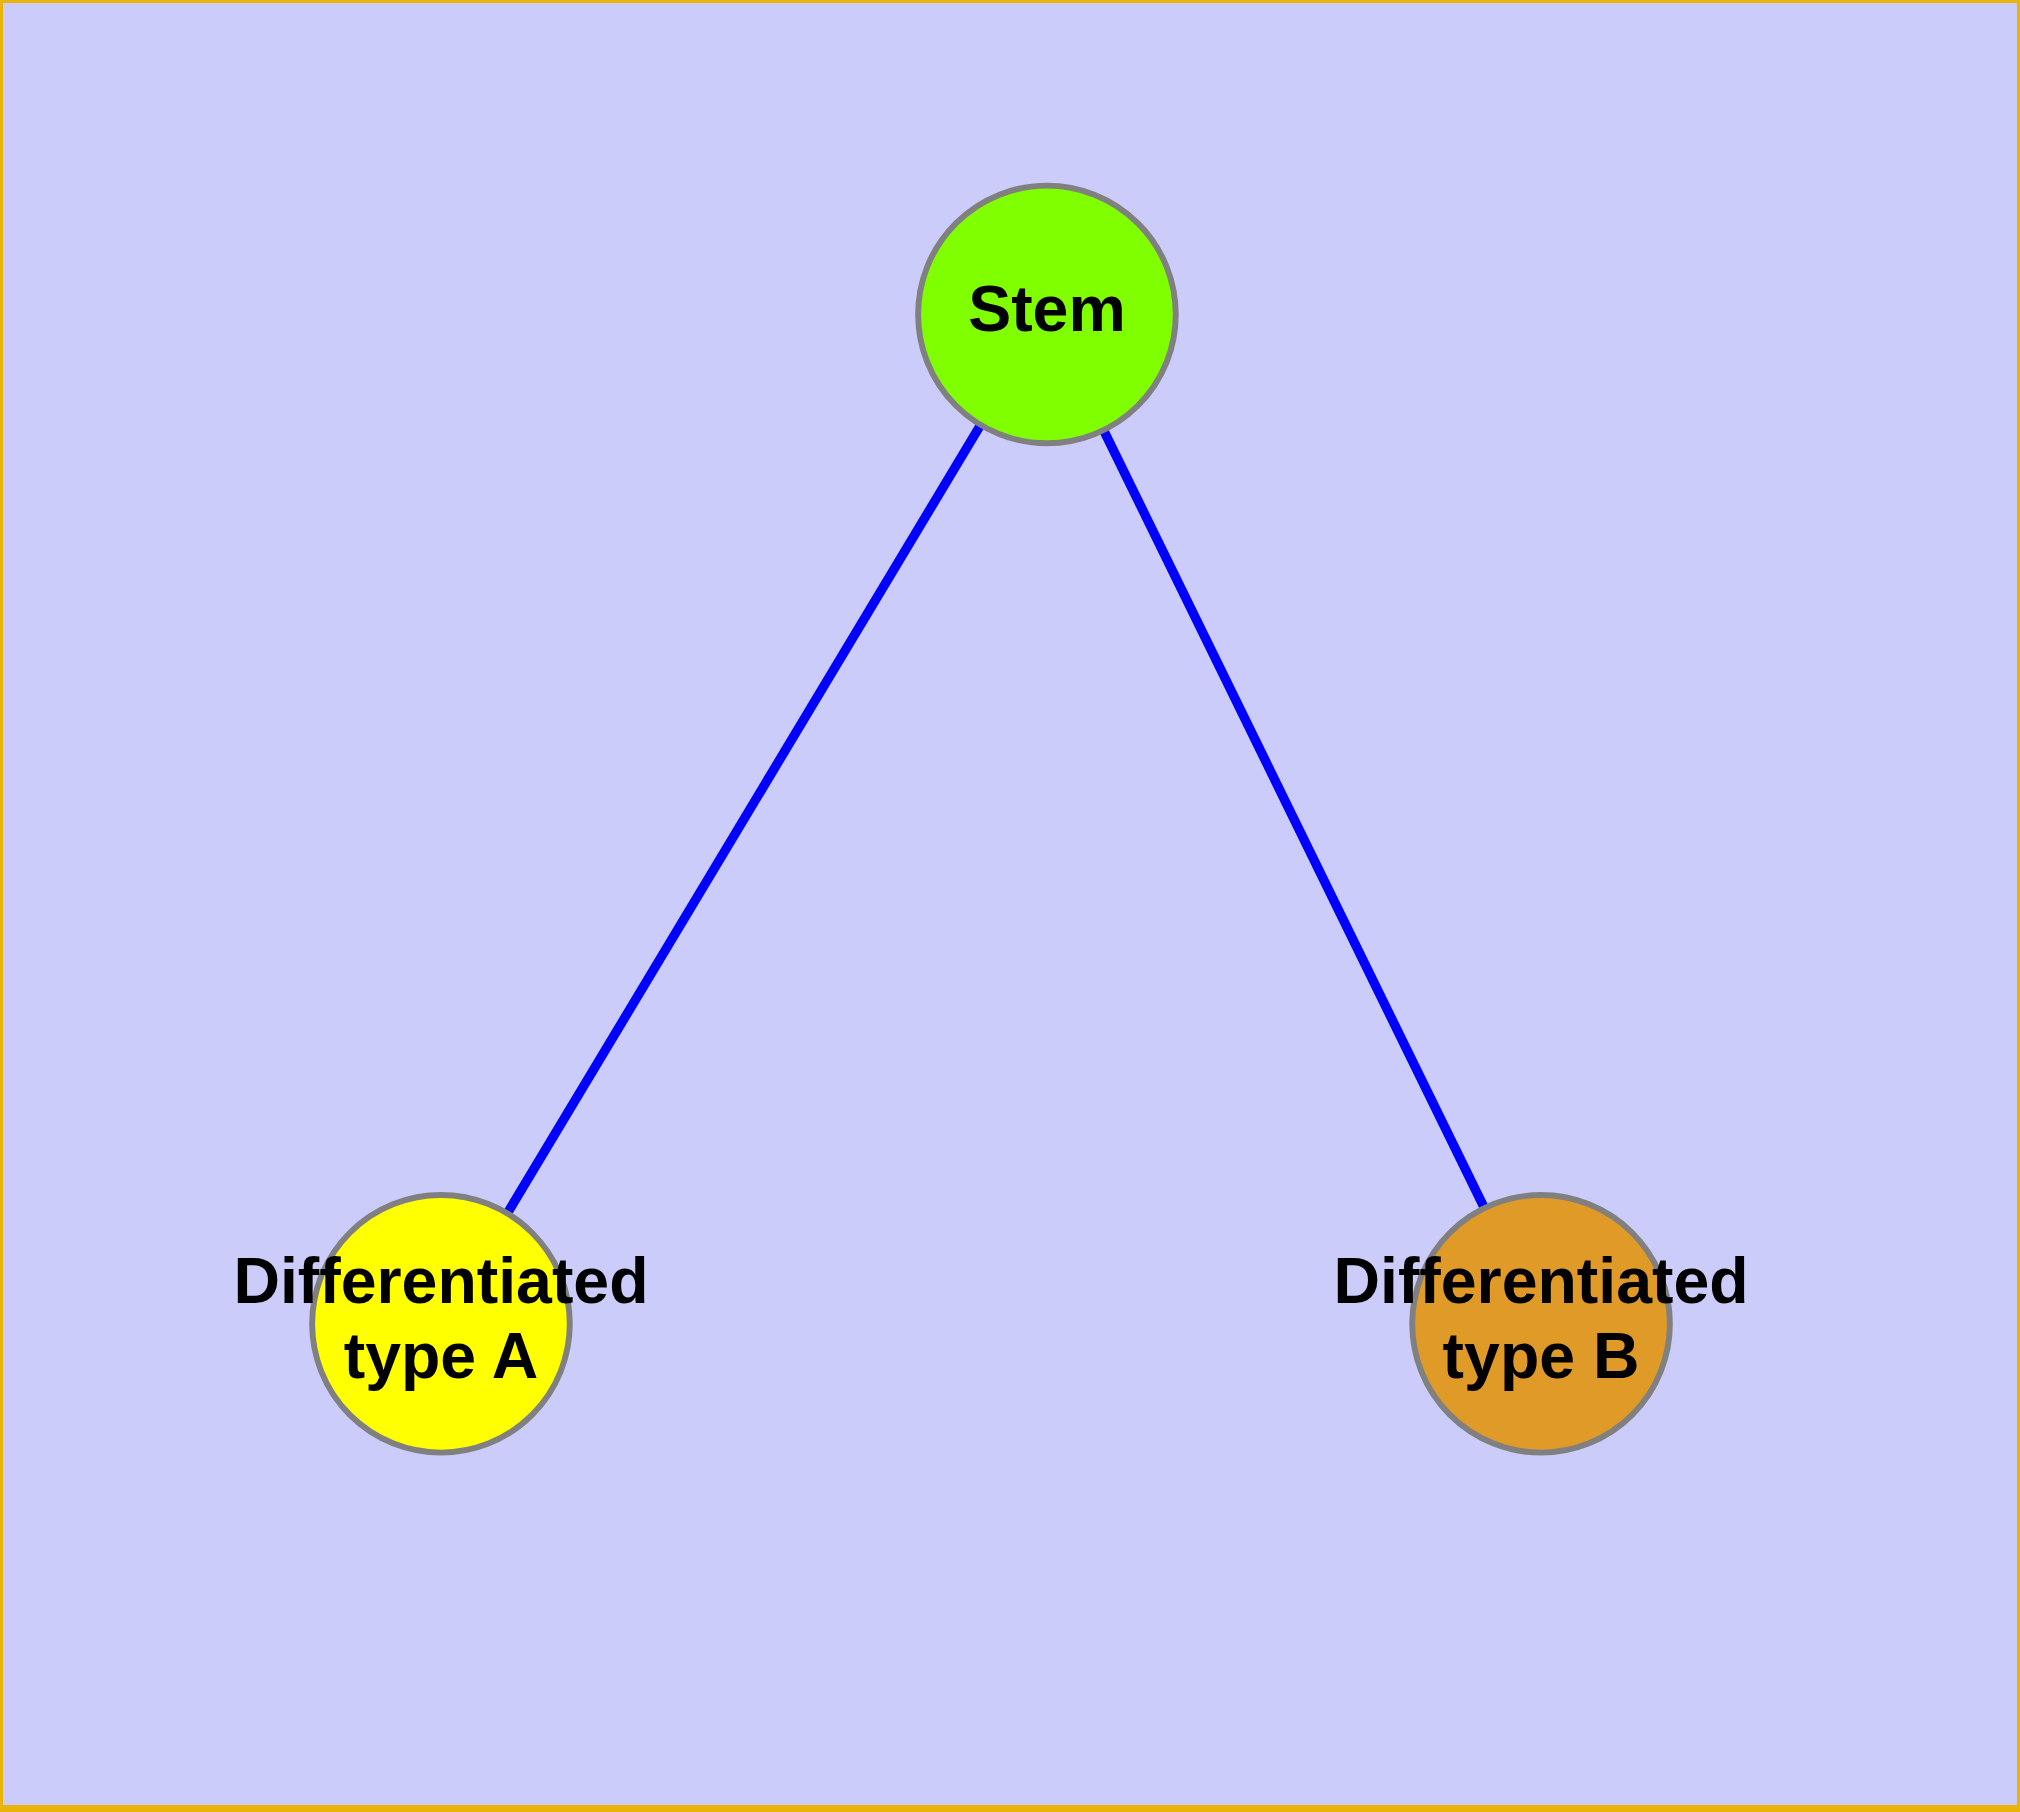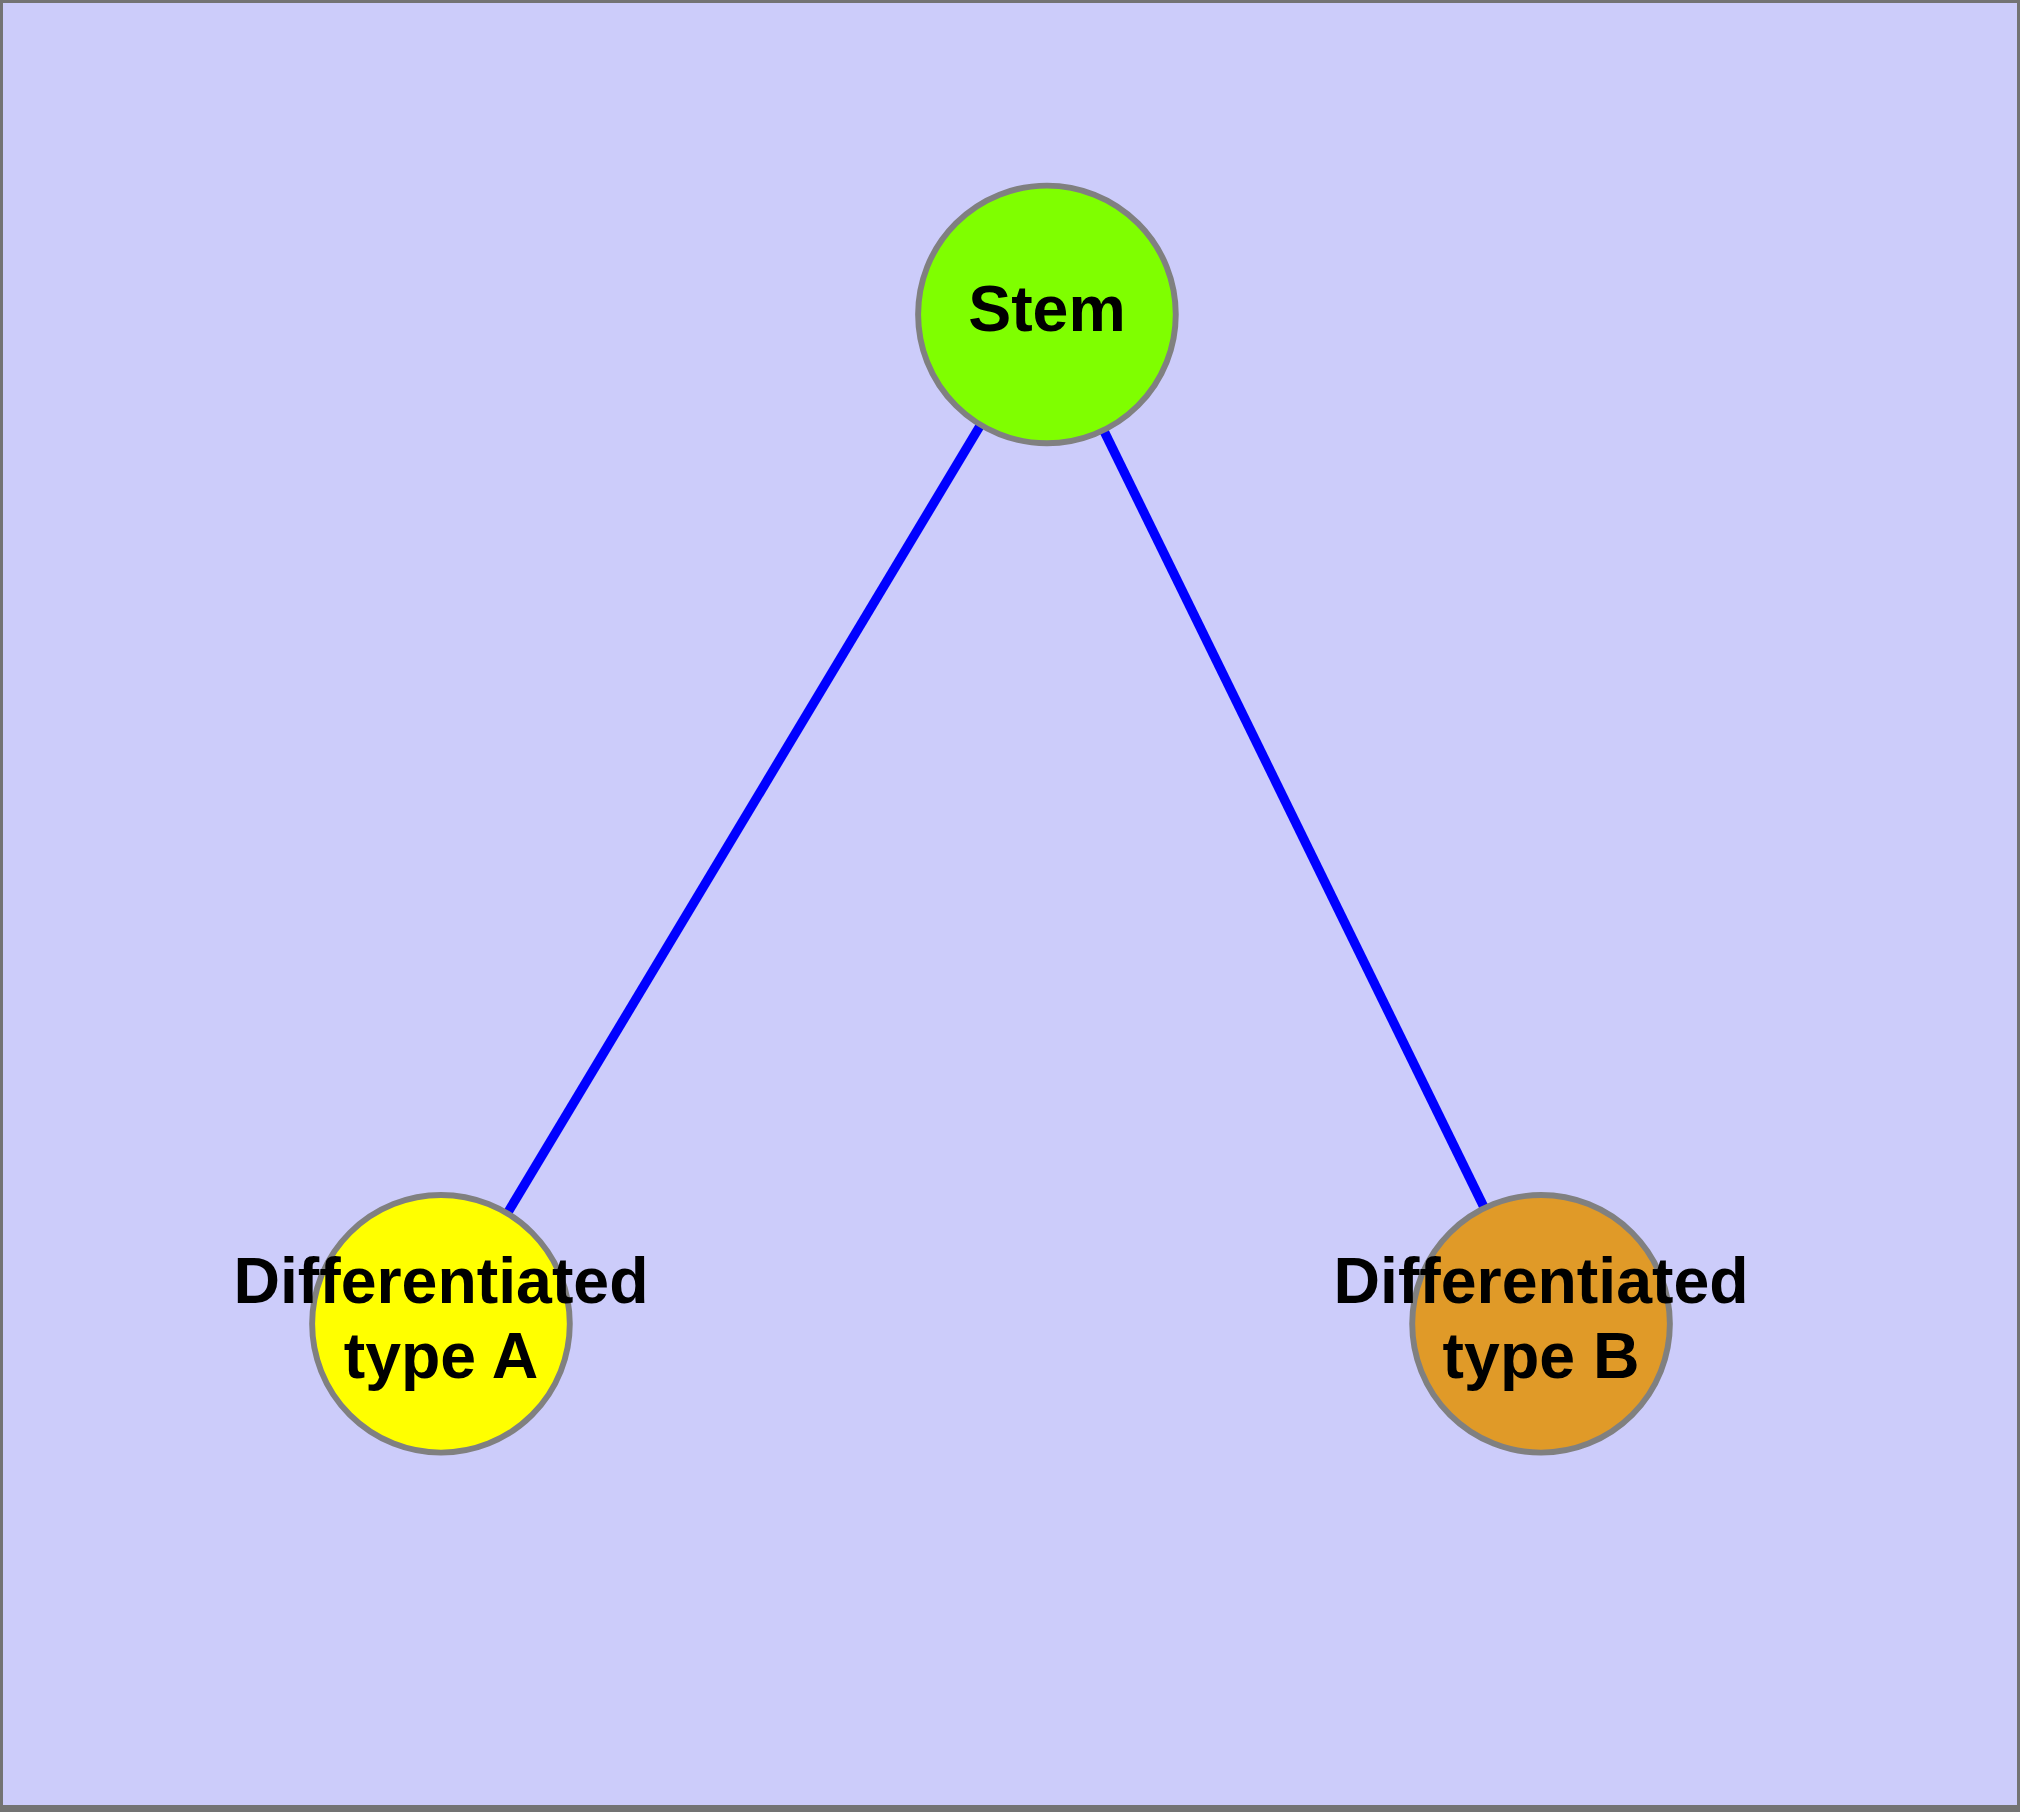--- a/index.html
+++ b/index.html
@@ -5,21 +5,21 @@
 <style>
   html, body {
     margin: 0;
     padding: 0;
     background: #ffffff;
   }
   #canvas {
     position: relative;
     width: 2021px;
     height: 1812px;
-    background: #737373;
+    background: #eab308;
     overflow: hidden;
     font-family: "Liberation Sans", sans-serif;
   }
   #plot-area {
     position: absolute;
     left: 3.4px;
     top: 3.4px;
     width: 2014px;
     height: 1802px;
     background: #ccccfa;

